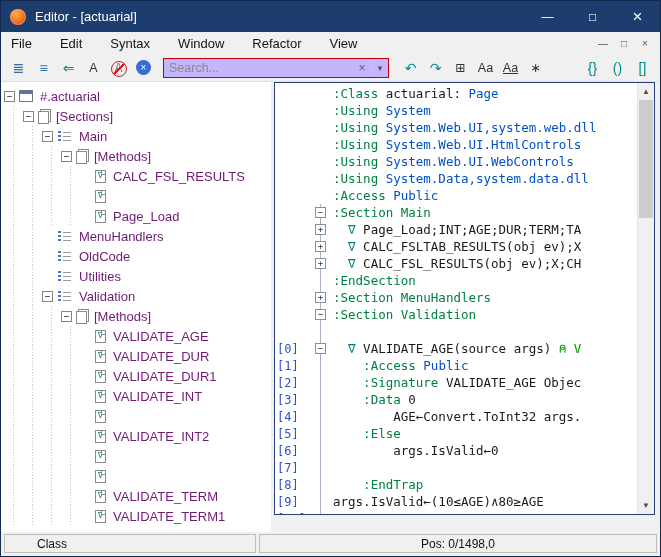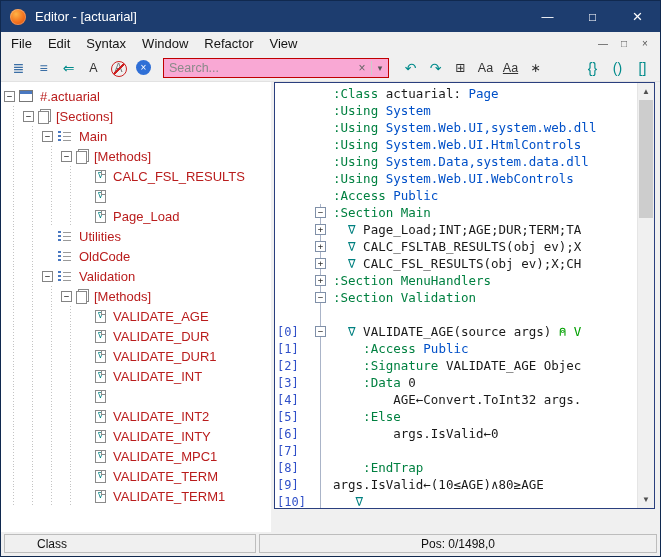--- a/index.html
+++ b/index.html
@@ -14,21 +14,21 @@
             background:radial-gradient(circle at 38% 32%,#ffb347 0%,#f3701d 55%,#c94b08 100%);
             box-shadow:inset 0 0 0 1px rgba(255,255,255,.25);}
   .titlebar .title{color:#fff;font-size:13px;}
   .win-controls{margin-left:auto;display:flex;height:100%;}
   .win-btn{width:45px;height:100%;display:flex;align-items:center;justify-content:center;
            color:#fff;font-size:12px;}
   .win-btn.close{font-size:17px;}
 
   
   .menubar{flex:0 0 22px;display:flex;align-items:center;background:#f0f0f0;padding-left:2px;}
-  .menu-items{display:flex;align-items:center;}
+  .menu-items{display:flex;align-items:center;gap:12px;}
   .menu-item{padding:3px 8px;color:#141414;}
   .mdi-controls{margin-left:auto;display:flex;align-items:center;gap:3px;padding-right:6px;}
   .mdi-btn{width:18px;height:16px;display:flex;align-items:center;justify-content:center;
            color:#555;font-size:10px;}
 
   
   .toolbar{flex:0 0 28px;display:flex;align-items:center;padding:0 6px;gap:2px;
            border-bottom:1px solid #e2e2e2;background:#f0f0f0;}
   .tb-group{display:flex;align-items:center;gap:2px;}
   .tb-icon{min-width:23px;height:22px;display:flex;align-items:center;justify-content:center;
@@ -36,21 +36,21 @@
   .tb-icon.blue .glyph{color:#3a6ea5;}
   .tb-icon.teal .glyph{color:var(--teal);}
   .tb-icon.dark .glyph{color:#333;font-size:12.5px;}
   .tb-icon.underline .glyph{text-decoration:underline;}
   .tb-icon.red-slash .glyph{color:#777;font-size:12px;}
   .tb-icon.red-slash::after{content:"";position:absolute;width:14px;height:14px;left:4px;top:4px;
            border:1.5px solid #cc2020;border-radius:50%;
            background:linear-gradient(135deg,transparent 45%,#cc2020 45% 55%,transparent 55%);}
   .tb-icon.circle-blue .glyph{width:15px;height:15px;border-radius:50%;background:#2f6fd6;color:#fff;
            display:flex;align-items:center;justify-content:center;font-size:10px;}
-  .search-wrap{width:226px;height:20px;border:1px solid var(--sb);background:#f9a8d4;
+  .search-wrap{width:226px;height:20px;border:1px solid var(--sb);background:#c4b5fd;
            display:flex;align-items:center;margin:0 8px 0 6px;flex:0 0 226px;}
   .search-input{flex:1;min-width:0;border:none;outline:none;font-size:12.5px;padding:0 5px;
            font-family:inherit;color:#333;background:transparent;}
   .search-input::placeholder{color:#8a8a8a;}
   .search-clear{width:18px;text-align:center;color:#666;font-size:12px;}
   .search-divider{width:1px;height:14px;background:#ccc;}
   .search-drop{width:16px;text-align:center;color:#555;font-size:9px;}
   .spacer-flex{flex:1;}
 
   
@@ -74,24 +74,24 @@
       linear-gradient(#4a78c0,#4a78c0) 1px 5px/3px 2px no-repeat,
       linear-gradient(#4a78c0,#4a78c0) 1px 9px/3px 2px no-repeat,
       linear-gradient(#999,#999) 6px 1.5px/8px 1px no-repeat,
       linear-gradient(#999,#999) 6px 5.5px/8px 1px no-repeat,
       linear-gradient(#999,#999) 6px 9.5px/8px 1px no-repeat;}
   .icon-doc{width:11px;height:13px;background:#fff;border:1px solid #8a8a8a;position:relative;
       display:flex;align-items:center;justify-content:center;}
   .icon-doc::before{content:"";position:absolute;top:0;right:0;width:3px;height:3px;background:#fff;
       border-left:1px solid #8a8a8a;border-bottom:1px solid #8a8a8a;}
   .icon-doc .dmark{font-size:8px;color:var(--del);line-height:1;font-family:"DejaVu Sans Mono",monospace;}
-  .tree-label{padding:0 3px;color:#b91c1c;}
-
-  
-  .codewrap{flex:1;margin:0 5px 23px 3px;border:1px solid #2a3f7e;background:#fff;
+  .tree-label{padding:0 3px;color:#701a75;}
+
+  
+  .codewrap{flex:1;margin:0 5px 17px 3px;border:1px solid #2a3f7e;background:#fff;
             display:flex;min-width:0;overflow:hidden;}
   .codearea{flex:1;overflow:hidden;padding-top:2px;font-family:"DejaVu Sans Mono",monospace;
             font-size:12.5px;color:var(--txt);}
   .code-row{height:17px;display:flex;white-space:pre;align-items:center;}
   .c-margin{flex:0 0 34px;color:var(--num);padding-left:2px;font-size:12px;}
   .c-gutter{flex:0 0 24px;position:relative;height:100%;}
   .c-gutter.guide::before{content:"";position:absolute;left:11px;top:0;bottom:0;width:1px;background:#aab4c8;}
   .c-fold{position:absolute;left:6px;top:3px;width:11px;height:11px;border:1px solid #8090a8;
           background:#fff;font-size:9px;line-height:9px;text-align:center;color:#333;}
   .c-text{flex:1;overflow:hidden;}
@@ -266,32 +266,39 @@
           <span class="ticon icon-doc">
             <span class="dmark">∇</span>
           </span>
           <span class="tree-label">Page_Load</span>
         </div>
         <div class="tree-row">
           <span class="tree-spacer"></span>
           <span class="tree-spacer"></span>
           <span class="tree-box nobox"></span>
           <span class="ticon icon-section"></span>
-          <span class="tree-label">Utilities</span>
+          <span class="tree-label">MenuHandlers</span>
         </div>
         <div class="tree-row">
           <span class="tree-spacer"></span>
           <span class="tree-spacer"></span>
           <span class="tree-box nobox"></span>
           <span class="ticon icon-section"></span>
           <span class="tree-label">OldCode</span>
         </div>
         <div class="tree-row">
           <span class="tree-spacer"></span>
           <span class="tree-spacer"></span>
+          <span class="tree-box nobox"></span>
+          <span class="ticon icon-section"></span>
+          <span class="tree-label">Utilities</span>
+        </div>
+        <div class="tree-row">
+          <span class="tree-spacer"></span>
+          <span class="tree-spacer"></span>
           <span class="tree-box">−</span>
           <span class="ticon icon-section"></span>
           <span class="tree-label">Validation</span>
         </div>
         <div class="tree-row">
           <span class="tree-spacer"></span>
           <span class="tree-spacer"></span>
           <span class="tree-spacer"></span>
           <span class="tree-box">−</span>
           <span class="ticon icon-pages"></span>
@@ -364,32 +371,30 @@
         </div>
         <div class="tree-row">
           <span class="tree-spacer"></span>
           <span class="tree-spacer"></span>
           <span class="tree-spacer"></span>
           <span class="tree-spacer"></span>
           <span class="tree-box nobox"></span>
           <span class="ticon icon-doc">
             <span class="dmark">∇</span>
           </span>
-          <span class="tree-label">VALIDATE_INTY</span>
-        </div>
-        <div class="tree-row">
-          <span class="tree-spacer"></span>
-          <span class="tree-spacer"></span>
-          <span class="tree-spacer"></span>
-          <span class="tree-spacer"></span>
-          <span class="tree-box nobox"></span>
-          <span class="ticon icon-doc">
-            <span class="dmark">∇</span>
-          </span>
-          <span class="tree-label">VALIDATE_MPC1</span>
+        </div>
+        <div class="tree-row">
+          <span class="tree-spacer"></span>
+          <span class="tree-spacer"></span>
+          <span class="tree-spacer"></span>
+          <span class="tree-spacer"></span>
+          <span class="tree-box nobox"></span>
+          <span class="ticon icon-doc">
+            <span class="dmark">∇</span>
+          </span>
         </div>
         <div class="tree-row">
           <span class="tree-spacer"></span>
           <span class="tree-spacer"></span>
           <span class="tree-spacer"></span>
           <span class="tree-spacer"></span>
           <span class="tree-box nobox"></span>
           <span class="ticon icon-doc">
             <span class="dmark">∇</span>
           </span>
@@ -406,27 +411,28 @@
           </span>
           <span class="tree-label">VALIDATE_TERM1</span>
         </div>
       </div>
     <div class="codewrap">
       <div id="codearea" class="codearea">
           <div class="code-row"><span class="c-margin"></span><span class="c-gutter"></span><span class="c-text"><span class="seg-kw">:Class</span><span class="seg-plain"> actuarial: </span><span class="seg-ns">Page</span></span></div>
           <div class="code-row"><span class="c-margin"></span><span class="c-gutter"></span><span class="c-text"><span class="seg-kw">:Using</span><span class="seg-plain"> </span><span class="seg-ns">System</span></span></div>
           <div class="code-row"><span class="c-margin"></span><span class="c-gutter"></span><span class="c-text"><span class="seg-kw">:Using</span><span class="seg-plain"> </span><span class="seg-ns">System.Web.UI,system.web.dll</span></span></div>
           <div class="code-row"><span class="c-margin"></span><span class="c-gutter"></span><span class="c-text"><span class="seg-kw">:Using</span><span class="seg-plain"> </span><span class="seg-ns">System.Web.UI.HtmlControls</span></span></div>
+          <div class="code-row"><span class="c-margin"></span><span class="c-gutter"></span><span class="c-text"><span class="seg-kw">:Using</span><span class="seg-plain"> </span><span class="seg-ns">System.Web.UI.WebControls</span></span></div>
           <div class="code-row"><span class="c-margin"></span><span class="c-gutter"></span><span class="c-text"><span class="seg-kw">:Using</span><span class="seg-plain"> </span><span class="seg-ns">System.Data,system.data.dll</span></span></div>
-          <div class="code-row"><span class="c-margin"></span><span class="c-gutter"></span><span class="c-text"><span class="seg-kw">:Using</span><span class="seg-plain"> </span><span class="seg-ns">System.Web.UI.WebControls</span></span></div>
           <div class="code-row"><span class="c-margin"></span><span class="c-gutter"></span><span class="c-text"><span class="seg-kw">:Access</span><span class="seg-plain"> </span><span class="seg-ns">Public</span></span></div>
           <div class="code-row"><span class="c-margin"></span><span class="c-gutter guide"><span class="c-fold">−</span></span><span class="c-text"><span class="seg-kw">:Section Main</span></span></div>
           <div class="code-row"><span class="c-margin"></span><span class="c-gutter guide"><span class="c-fold">+</span></span><span class="c-text"><span class="seg-plain">  </span><span class="seg-del">∇</span><span class="seg-plain"> Page_Load;INT;AGE;DUR;TERM;TA</span></span></div>
           <div class="code-row"><span class="c-margin"></span><span class="c-gutter guide"><span class="c-fold">+</span></span><span class="c-text"><span class="seg-plain">  </span><span class="seg-del">∇</span><span class="seg-plain"> CALC_FSLTAB_RESULTS(obj ev);X</span></span></div>
           <div class="code-row"><span class="c-margin"></span><span class="c-gutter guide"><span class="c-fold">+</span></span><span class="c-text"><span class="seg-plain">  </span><span class="seg-del">∇</span><span class="seg-plain"> CALC_FSL_RESULTS(obj ev);X;CH</span></span></div>
+          <div class="code-row"><span class="c-margin"></span><span class="c-gutter guide"></span><span class="c-text"><span class="seg-kw">:EndSection</span></span></div>
           <div class="code-row"><span class="c-margin"></span><span class="c-gutter guide"><span class="c-fold">+</span></span><span class="c-text"><span class="seg-kw">:Section MenuHandlers</span></span></div>
           <div class="code-row"><span class="c-margin"></span><span class="c-gutter guide"><span class="c-fold">−</span></span><span class="c-text"><span class="seg-kw">:Section Validation</span></span></div>
           <div class="code-row"><span class="c-margin"></span><span class="c-gutter guide"></span><span class="c-text"></span></div>
           <div class="code-row"><span class="c-margin">[0]</span><span class="c-gutter guide"><span class="c-fold">−</span></span><span class="c-text"><span class="seg-plain">  </span><span class="seg-del">∇</span><span class="seg-plain"> VALIDATE_AGE(source args) </span><span class="seg-cm">⍝ V</span></span></div>
           <div class="code-row"><span class="c-margin">[1]</span><span class="c-gutter guide"></span><span class="c-text"><span class="seg-plain">    </span><span class="seg-kw">:Access</span><span class="seg-plain"> </span><span class="seg-ns">Public</span></span></div>
           <div class="code-row"><span class="c-margin">[2]</span><span class="c-gutter guide"></span><span class="c-text"><span class="seg-plain">    </span><span class="seg-kw">:Signature</span><span class="seg-plain"> VALIDATE_AGE Objec</span></span></div>
           <div class="code-row"><span class="c-margin">[3]</span><span class="c-gutter guide"></span><span class="c-text"><span class="seg-plain">    </span><span class="seg-kw">:Data</span><span class="seg-plain"> 0</span></span></div>
           <div class="code-row"><span class="c-margin">[4]</span><span class="c-gutter guide"></span><span class="c-text"><span class="seg-plain">        AGE←Convert.ToInt32 args.</span></span></div>
           <div class="code-row"><span class="c-margin">[5]</span><span class="c-gutter guide"></span><span class="c-text"><span class="seg-plain">    </span><span class="seg-kw">:Else</span></span></div>
           <div class="code-row"><span class="c-margin">[6]</span><span class="c-gutter guide"></span><span class="c-text"><span class="seg-plain">        args.IsValid←0</span></span></div>

